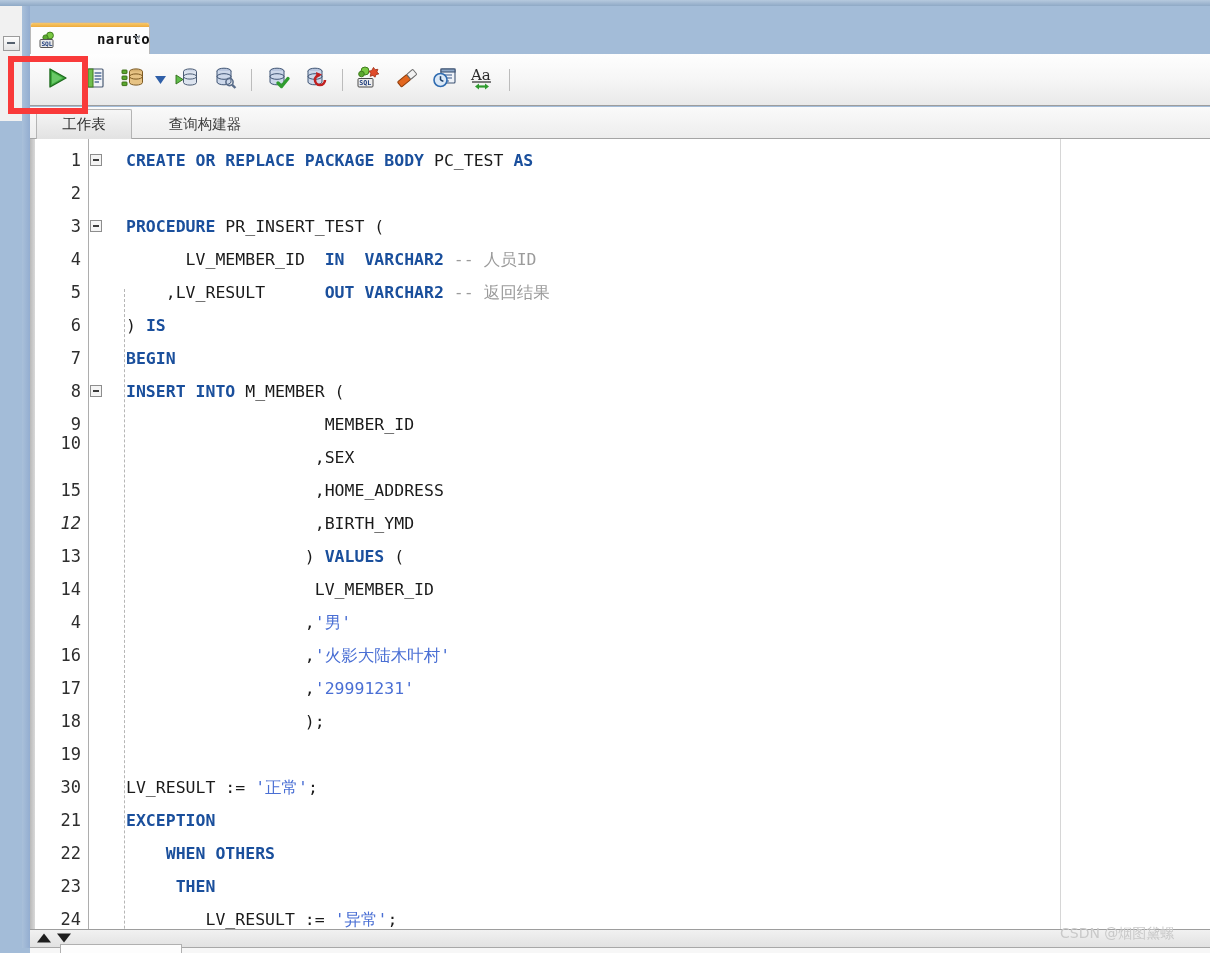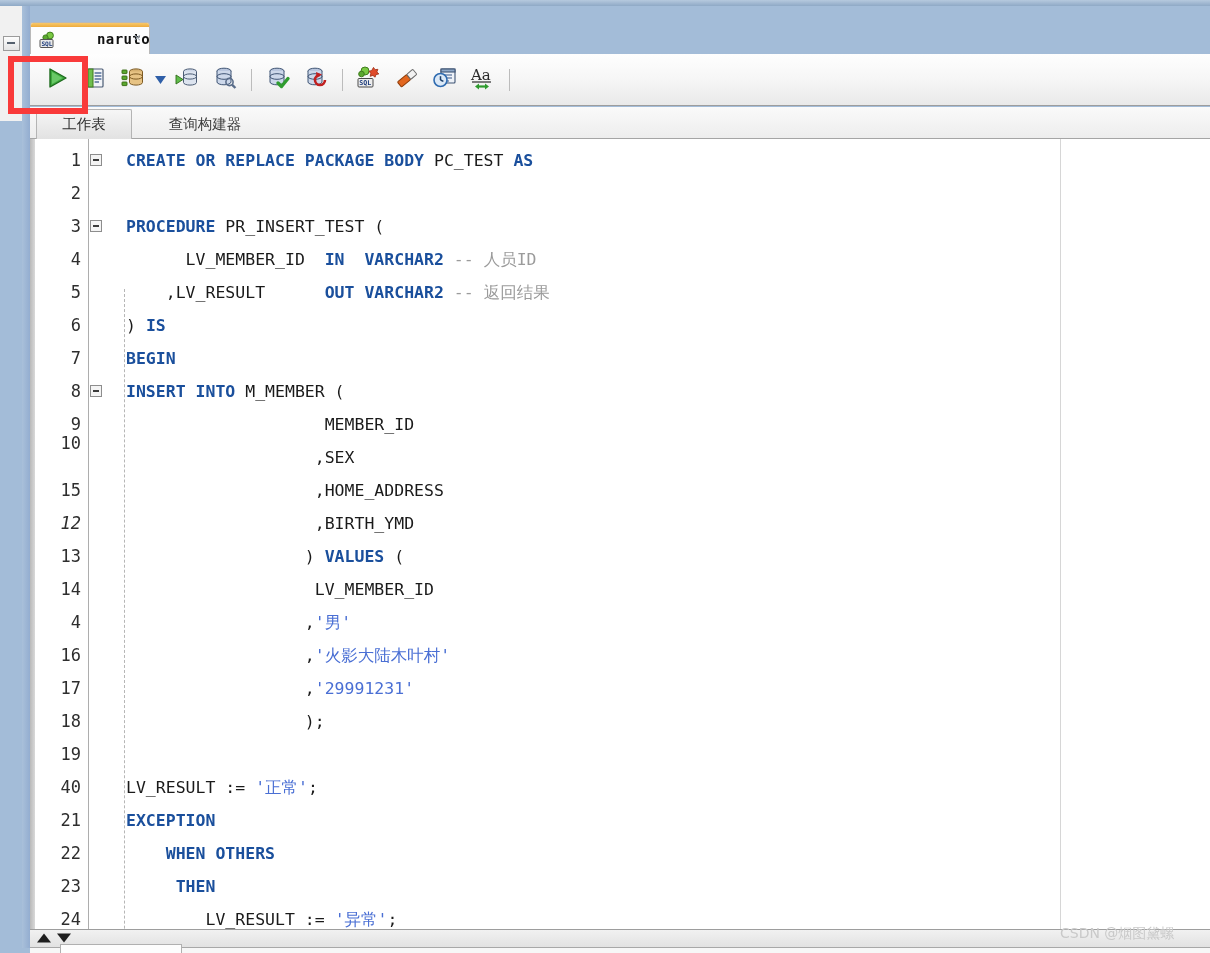--- a/index.html
+++ b/index.html
@@ -310,21 +310,21 @@
         <div class="gutter-line" style="top: 288px;">10</div>
         <div class="gutter-line" style="top: 335px;">15</div>
         <div class="gutter-line" style="top: 368px; font-style: italic;">12</div>
         <div class="gutter-line" style="top: 401px;">13</div>
         <div class="gutter-line" style="top: 434px;">14</div>
         <div class="gutter-line" style="top: 467px;">4</div>
         <div class="gutter-line" style="top: 500px;">16</div>
         <div class="gutter-line" style="top: 533px;">17</div>
         <div class="gutter-line" style="top: 566px;">18</div>
         <div class="gutter-line" style="top: 599px;">19</div>
-        <div class="gutter-line" style="top: 632px;">40</div>
+        <div class="gutter-line" style="top: 632px;">30</div>
         <div class="gutter-line" style="top: 665px;">21</div>
         <div class="gutter-line" style="top: 698px;">22</div>
         <div class="gutter-line" style="top: 731px;">23</div>
         <div class="gutter-line" style="top: 764px;">24</div>
       </div>
     <div class="gutter-border"></div>
     <div class="fold-col" id="foldcol">
         <div class="fold" style="top: 15px;">
           <i></i>
         </div>

